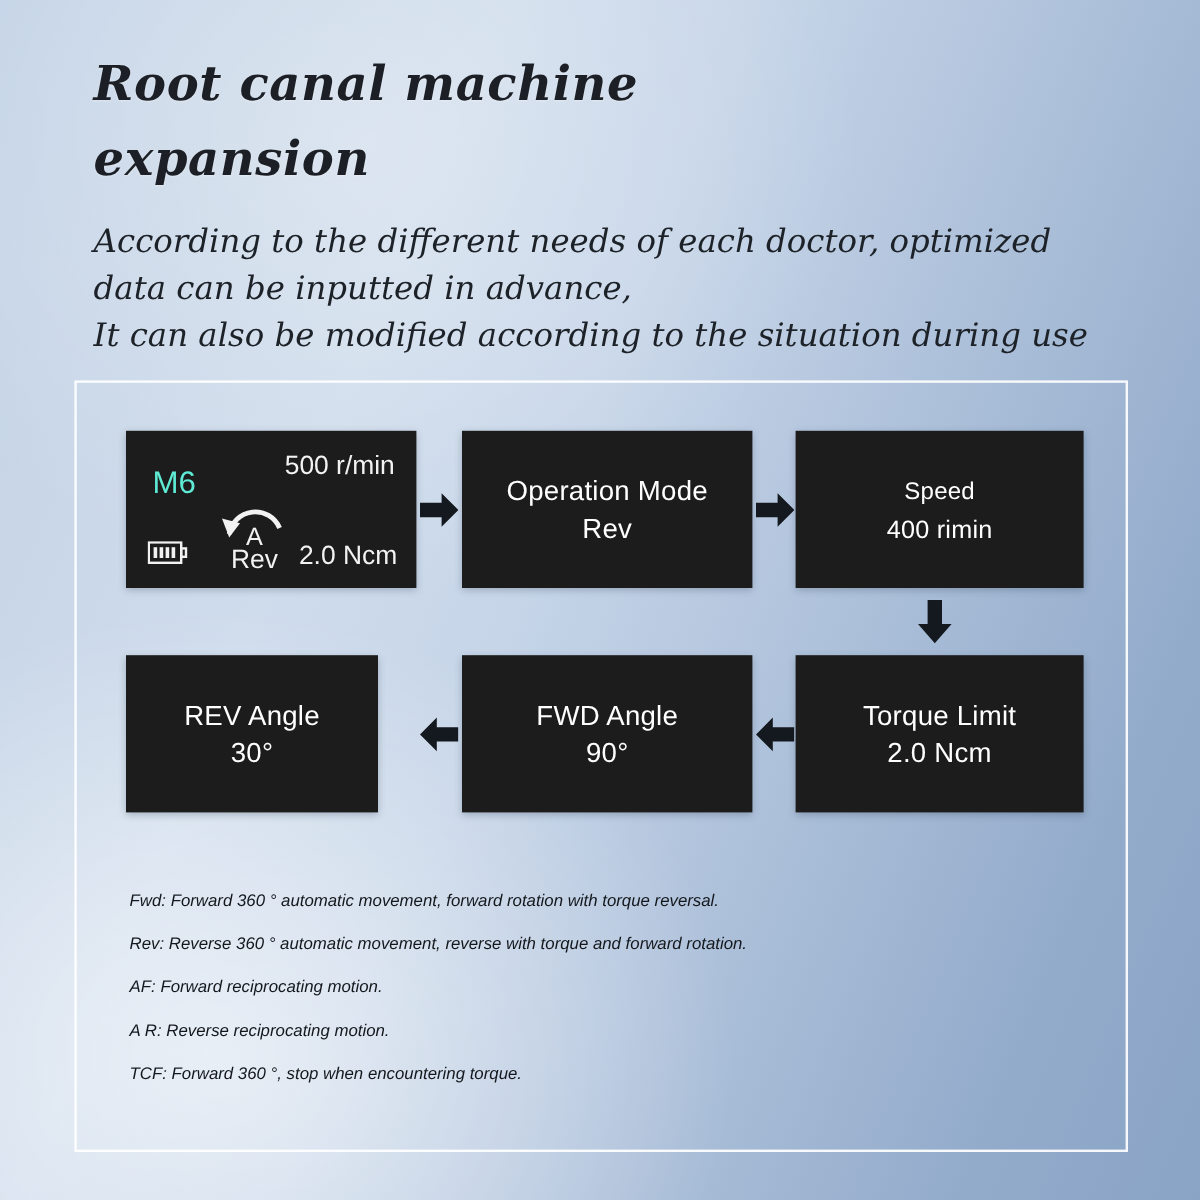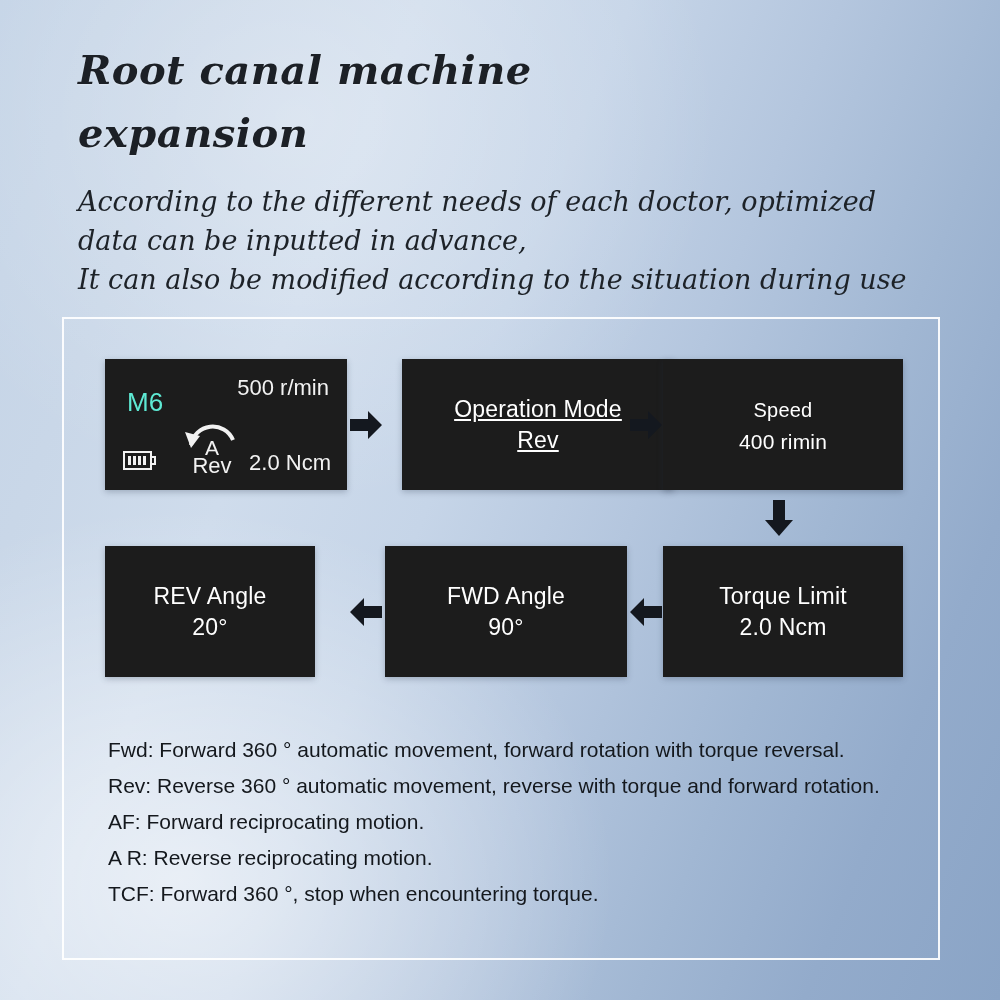--- a/index.html
+++ b/index.html
@@ -107,21 +107,21 @@
     font-size: 20px;
     line-height: 34px;
   }
   .box-speed-bottom {
     font-size: 21px;
     line-height: 30px;
   }
 
   
   #box-lcd       { left: 105px; top: 359px; width: 242px; height: 131px; }
-  #box-opmode    { left: 402px; top: 359px; width: 272px; height: 131px; text-decoration: underline; }
+  #box-opmode    { left: 385px; top: 359px; width: 242px; height: 131px; }
   #box-speed     { left: 663px; top: 359px; width: 240px; height: 131px; }
   #box-rev-angle { left: 105px; top: 546px; width: 210px; height: 131px; }
   #box-fwd-angle { left: 385px; top: 546px; width: 242px; height: 131px; }
   #box-torque    { left: 663px; top: 546px; width: 240px; height: 131px; }
 
   
   .lcd-inner {
     position: relative;
     width: 100%;
     height: 100%;
@@ -194,24 +194,25 @@
   #arrow-4 { left: 350px; top: 595px; width: 32px; height: 34px; }
 
   
   .legend {
     position: absolute;
     left: 108px;
     top: 732px;
     width: 820px;
   }
   .legend-line {
-    font-size: 21px;
+    font-size: 14px;
     line-height: 36px;
     color: #14181d;
     white-space: nowrap;
+    font-style: italic;
   }
 </style>
 </head>
 <body>
 
 <div id="page">
 
   <div class="title">Root canal machine
 expansion</div>
   <div class="subtitle">According to the different needs of each doctor, optimized
@@ -266,21 +267,21 @@
     <div class="box-line-bottom">2.0 Ncm</div>
   </div>
 
   <div class="box box-center" id="box-fwd-angle">
     <div class="box-line-top">FWD Angle</div>
     <div class="box-line-bottom">90°</div>
   </div>
 
   <div class="box box-center" id="box-rev-angle">
     <div class="box-line-top">REV Angle</div>
-    <div class="box-line-bottom">20°</div>
+    <div class="box-line-bottom">30°</div>
   </div>
 
   <div class="arrow" id="arrow-1">
     <svg width="32" height="34" viewBox="0 0 32 34">
       <polygon points="0,11 18,11 18,3 32,17 18,31 18,23 0,23" fill="#14181f"></polygon>
     </svg>
   </div>
 
   <div class="arrow" id="arrow-2">
     <svg width="32" height="34" viewBox="0 0 32 34">

